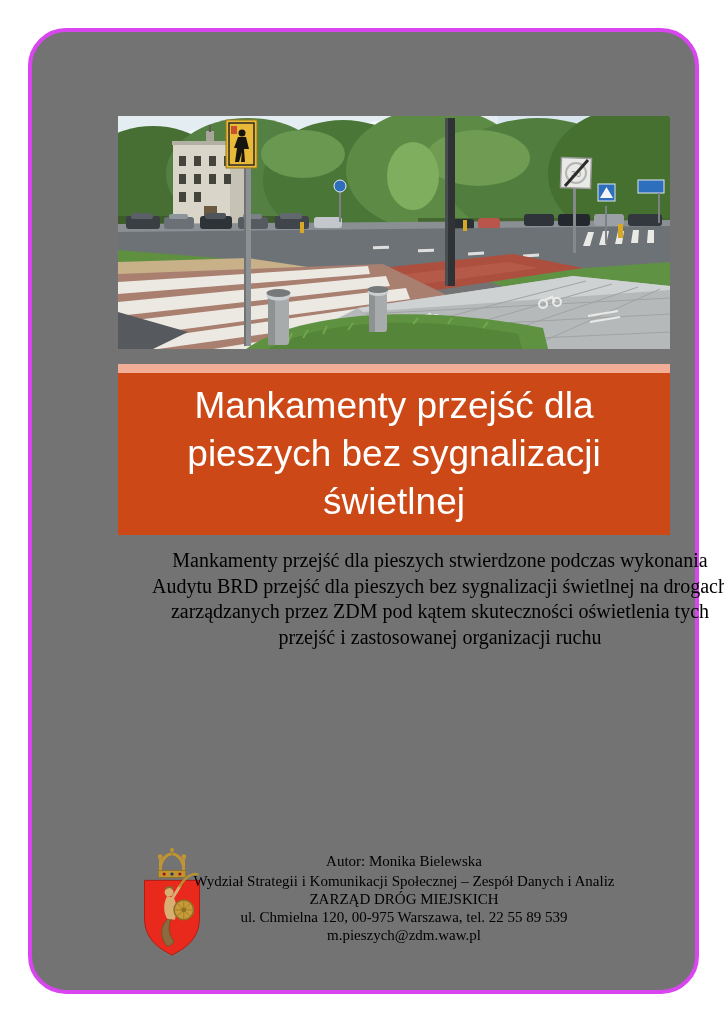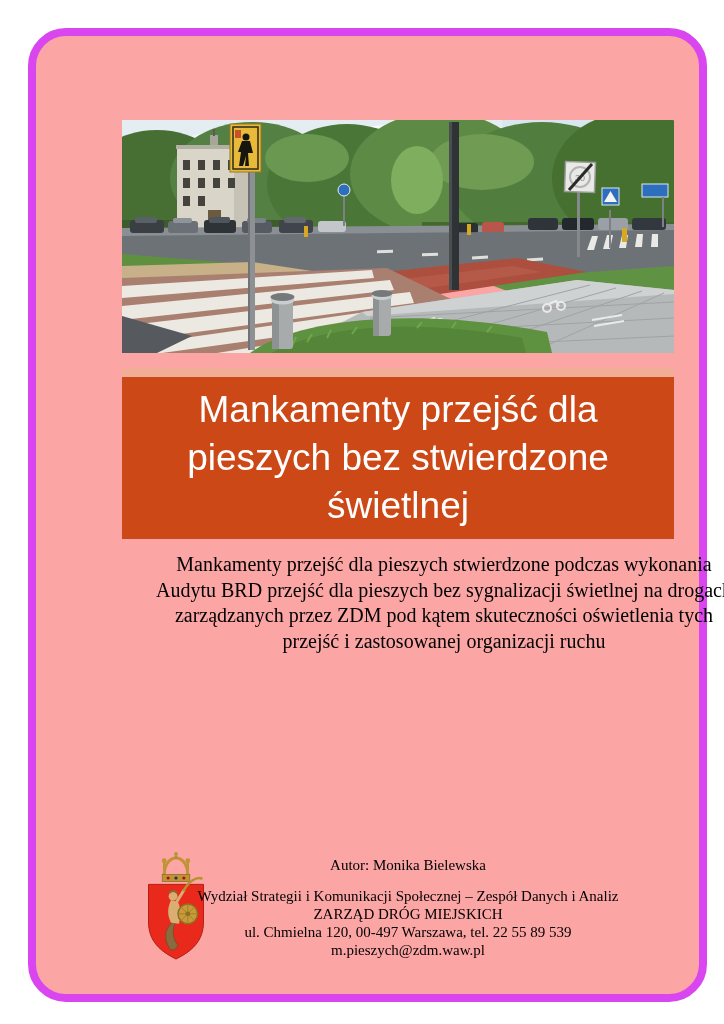--- a/index.html
+++ b/index.html
@@ -6,21 +6,21 @@
     --banner-background:#cc4917;
     --banner-strip:#f2ad97;
   }
   html,body{margin:0;padding:0;}
   body{
     width:724px;height:1024px;position:relative;background:#ffffff;
     font-family:"Liberation Serif", serif;overflow:hidden;
   }
   .frame{
     position:absolute;left:28px;top:28px;width:663px;height:958px;
-    border:8px solid #d946ef;border-radius:38px;background:#fca5a5;
+    border:4px solid #d946ef;border-radius:38px;background:#737373;
   }
   .photo{
     position:absolute;left:86px;top:84px;width:552px;height:233px;overflow:hidden;
   }
   .photo svg{display:block;width:100%;height:100%;}
   .banner{
     position:absolute;left:86px;top:332px;width:552px;height:171px;
     background:var(--banner-background,#cc4917);
   }
   .banner-strip{
@@ -42,21 +42,21 @@
     position:absolute;left:86px;top:808px;width:572px;height:130px;
   }
   .crest{
     position:absolute;left:14px;top:7px;width:80px;height:110px;
   }
   .crest svg{display:block;width:100%;height:100%;}
   .footer-text{
     position:absolute;left:0;top:12px;width:100%;
     text-align:center;color:#000000;font-size:15px;line-height:18px;
   }
-  .footer-author{margin-bottom:13px;}
+  .footer-author{margin-bottom:2px;}
 </style>
 </head>
 <body>
 
 <div class="frame">
 
   <div class="photo">
     <svg viewBox="0 0 552 233" preserveAspectRatio="none">
 
       <rect x="0" y="0" width="552" height="125" fill="#e4edf2"></rect>
@@ -246,21 +246,21 @@
       <g fill="#d8a825">
         <rect x="182" y="106" width="4" height="11"></rect>
         <rect x="345" y="104" width="4" height="11"></rect>
         <rect x="500" y="108" width="5" height="14"></rect>
       </g>
     </svg>
   </div>
 
   <div class="banner">
     <div class="banner-strip"></div>
-    <div class="banner-title">Mankamenty przejść dla pieszych bez stwierdzone świetlnej</div>
+    <div class="banner-title">Mankamenty przejść dla pieszych bez sygnalizacji świetlnej</div>
   </div>
 
   <div class="subtitle">Mankamenty przejść dla pieszych stwierdzone podczas wykonania Audytu BRD przejść dla pieszych bez sygnalizacji świetlnej na drogach zarządzanych przez ZDM pod kątem skuteczności oświetlenia tych przejść i zastosowanej organizacji ruchu</div>
 
   <div class="footer">
     <div class="crest">
       <svg viewBox="0 0 76 112">
 
         <g>
           <path d="M26,25 C26,11 34,7 38,7 C42,7 50,11 50,25" fill="none" stroke="#c09433" stroke-width="3"></path>
@@ -294,18 +294,18 @@
             <line x1="56" y1="58" x2="44" y2="70"></line>
           </g>
           <circle cx="50" cy="64" r="2.5" fill="#8f6f26"></circle>
         </g>
       </svg>
     </div>
     <div class="footer-text">
       <div class="footer-author">Autor: Monika Bielewska</div>
       <div>Wydział Strategii i Komunikacji Społecznej – Zespół Danych i Analiz</div>
       <div>ZARZĄD DRÓG MIEJSKICH</div>
-      <div>ul. Chmielna 120, 00-497 Warszawa, tel. 22 55 89 539</div>
+      <div>ul. Chmielna 120, 00-975 Warszawa, tel. 22 55 89 539</div>
       <div>m.pieszych@zdm.waw.pl</div>
     </div>
   </div>
 
 </div>
 
 </body></html>

